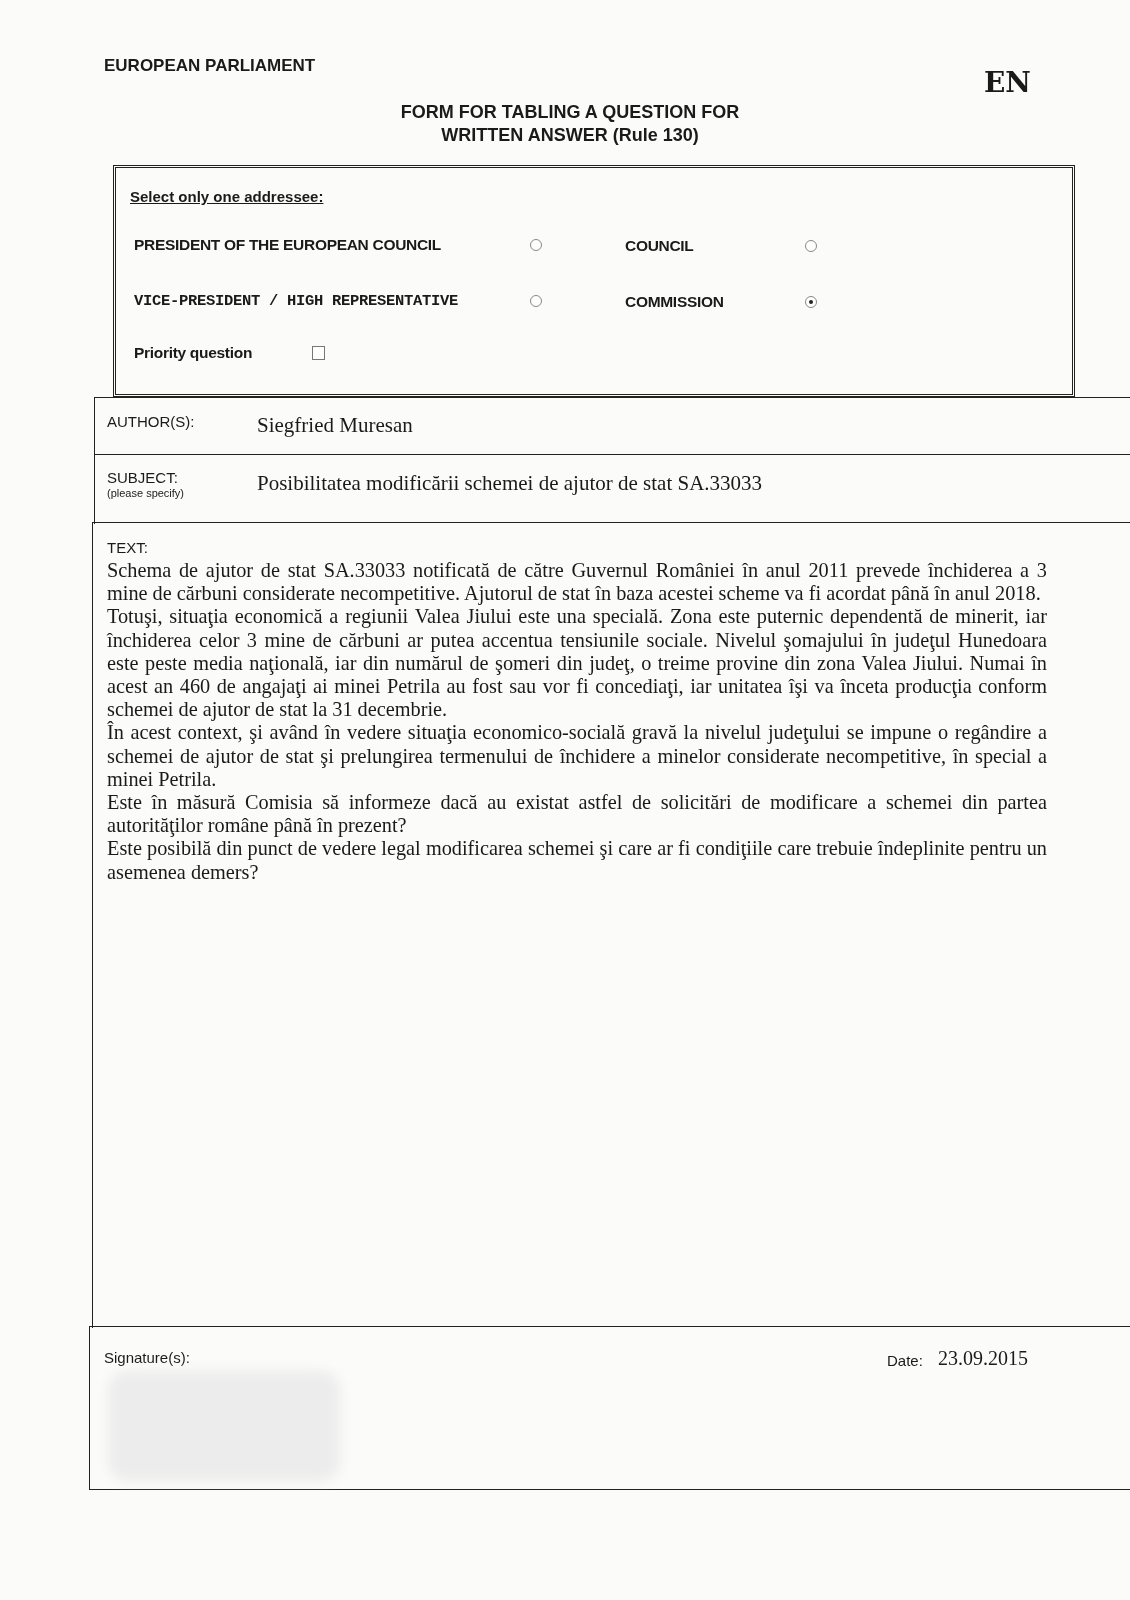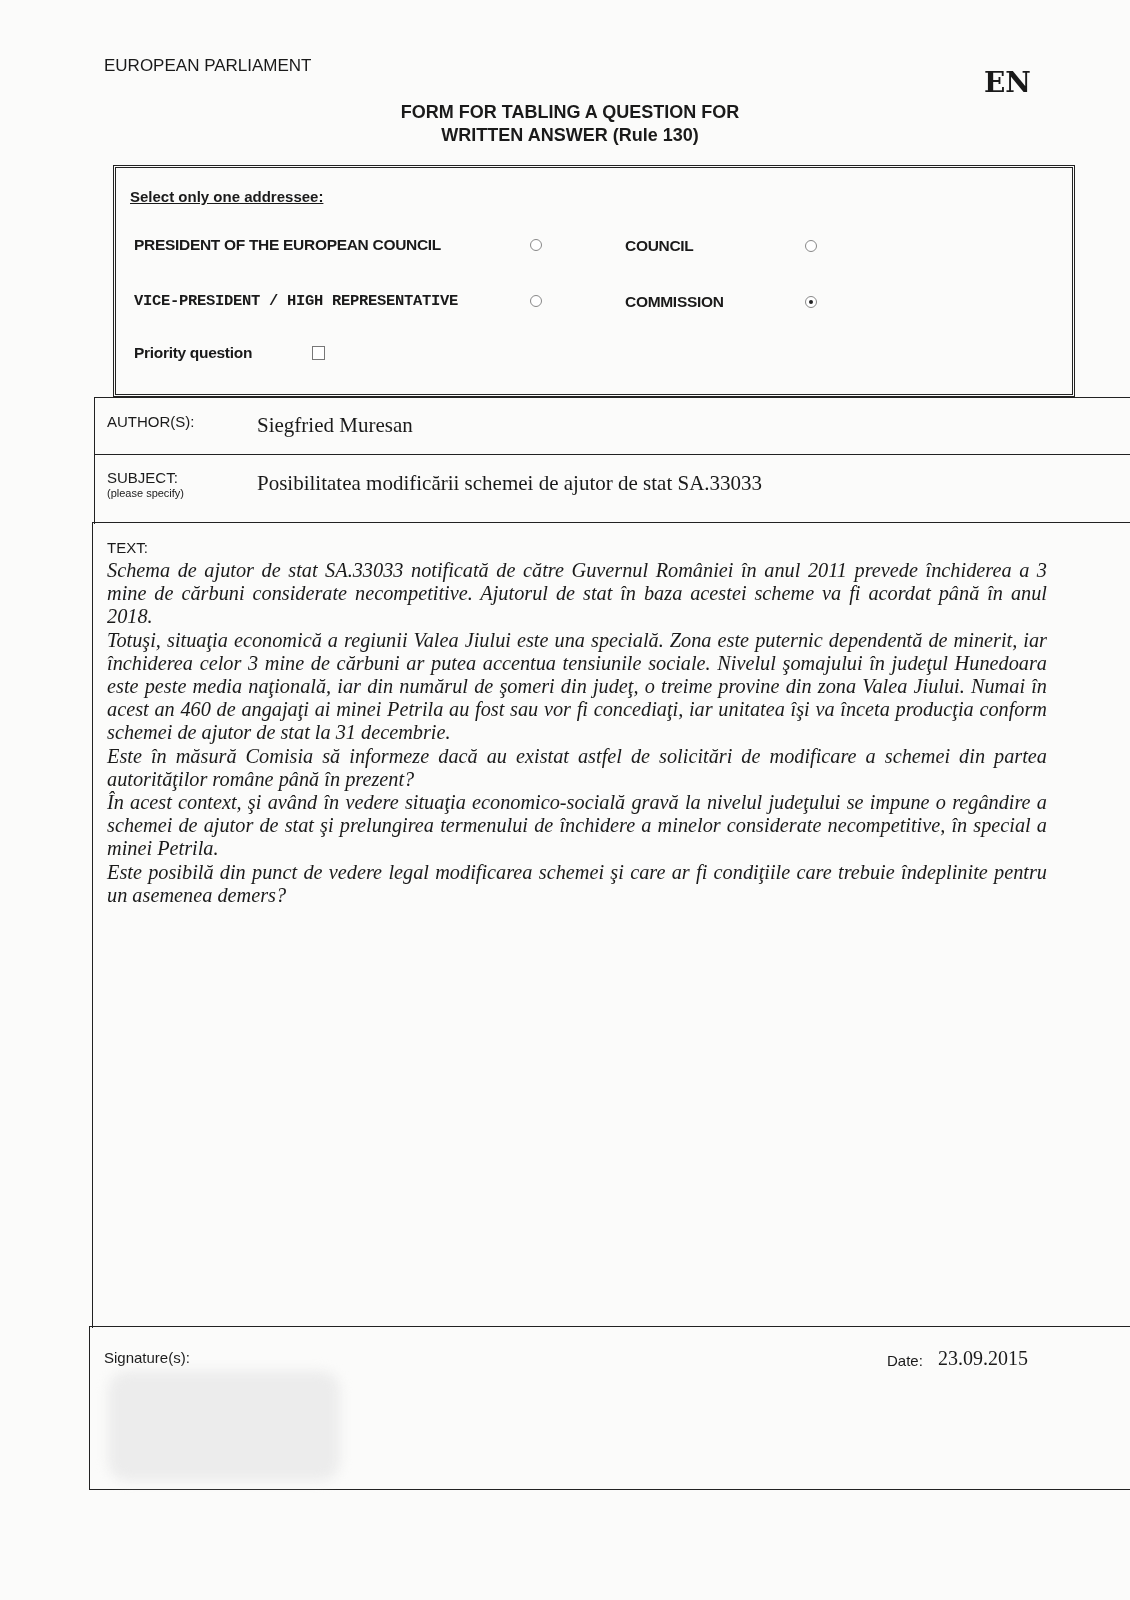--- a/index.html
+++ b/index.html
@@ -1,20 +1,20 @@
 <!DOCTYPE html>
 <html><head>
 <meta charset="utf-8">
 <style>
   html, body { margin: 0; padding: 0; }
   body {
     width: 1130px; height: 1600px; background: #fbfbfa; position: relative;
     font-family: "Liberation Sans", sans-serif; color: #1a1a1a; overflow: hidden;
   }
-  .org { position: absolute; left: 104px; top: 56px; font-size: 17px; font-weight: normal; }
+  .org { position: absolute; left: 104px; top: 56px; font-size: 17px; font-weight: bold; }
   .lang { position: absolute; left: 984px; top: 66px; font-family: "DejaVu Serif", serif; font-size: 28px; font-weight: bold; letter-spacing: 0px; text-align: right; }
   .ftitle { position: absolute; left: 330px; top: 101px; width: 480px; text-align: center; font-size: 18px; font-weight: bold; line-height: 23px; }
 
   .addr-box {
     position: absolute; left: 97px; top: 165px; width: 962px; height: 232px;
     border: 3px double #222; box-sizing: border-box; margin-left: 16px;
   }
   .addr-head { position: absolute; left: 14px; top: 20px; font-size: 15px; font-weight: bold; text-decoration: underline; }
   .opt { position: absolute; font-size: 15.5px; font-weight: bold; letter-spacing: -0.3px; }
   .radio {
@@ -29,21 +29,21 @@
   .sublbl { position: absolute; font-size: 11px; }
   .val { position: absolute; font-family: "Liberation Serif", serif; font-size: 21px; }
 
   .text-box { position: absolute; left: 92px; top: 522px; width: 1080px; height: 806px; border: 1.5px solid #222; box-sizing: border-box; border-bottom: none; }
   .text-lbl { position: absolute; left: 14px; top: 16px; font-size: 15px; }
   .body-text {
     position: absolute; left: 14px; top: 36px; width: 940px;
     font-family: "Liberation Serif", serif; font-size: 20.3px; line-height: 23.2px;
     text-align: justify;
   }
-  .body-text p { margin: 0; font-style: italic; }
+  .body-text p { margin: 0; }
 
   .sig-box { position: absolute; left: 89px; top: 1326px; width: 1087px; height: 164px; border: 1.5px solid #222; box-sizing: border-box; }
   .sig-lbl { position: absolute; left: 14px; top: 22px; font-size: 15px; }
   .sig-blur { position: absolute; left: 18px; top: 44px; width: 232px; height: 110px; background: #ececec; filter: blur(6px); border-radius: 20px; }
   .date-lbl { position: absolute; left: 797px; top: 25px; font-size: 15px; }
   .date-val { position: absolute; left: 848px; top: 20px; font-family: "Liberation Serif", serif; font-size: 20px; }
 </style>
 </head>
 <body>
 
@@ -82,22 +82,22 @@
   <div class="lbl" style="left:12px; top:14px;">SUBJECT:</div>
   <div class="sublbl" style="left:12px; top:32px;">(please specify)</div>
   <div class="val" style="left:162px; top:16px;text-align:center;">Posibilitatea modificării schemei de ajutor de stat SA.33033</div>
 </div>
 
 <div class="text-box">
   <div class="text-lbl">TEXT:</div>
   <div class="body-text">
     <p>Schema de ajutor de stat SA.33033 notificată de către Guvernul României în anul 2011 prevede închiderea a 3 mine de cărbuni considerate necompetitive. Ajutorul de stat în baza acestei scheme va fi acordat până în anul 2018.</p>
     <p>Totuşi, situaţia economică a regiunii Valea Jiului este una specială. Zona este puternic dependentă de minerit, iar închiderea celor 3 mine de cărbuni ar putea accentua tensiunile sociale. Nivelul şomajului în judeţul Hunedoara este peste media naţională, iar din numărul de şomeri din judeţ, o treime provine din zona Valea Jiului. Numai în acest an 460 de angajaţi ai minei Petrila au fost sau vor fi concediaţi, iar unitatea îşi va înceta producţia conform schemei de ajutor de stat la 31 decembrie.</p>
+    <p>În acest context, şi având în vedere situaţia economico-socială gravă la nivelul judeţului se impune o regândire a schemei de ajutor de stat şi prelungirea termenului de închidere a minelor considerate necompetitive, în special a minei Petrila.</p>
     <p>Este în măsură Comisia să informeze dacă au existat astfel de solicitări de modificare a schemei din partea autorităţilor române până în prezent?</p>
-    <p>În acest context, şi având în vedere situaţia economico-socială gravă la nivelul judeţului se impune o regândire a schemei de ajutor de stat şi prelungirea termenului de închidere a minelor considerate necompetitive, în special a minei Petrila.</p>
     <p>Este posibilă din punct de vedere legal modificarea schemei şi care ar fi condiţiile care trebuie îndeplinite pentru un asemenea demers?</p>
   </div>
 </div>
 
 <div class="sig-box">
   <div class="sig-lbl">Signature(s):</div>
   <div class="sig-blur"></div>
   <div class="date-lbl">Date:</div>
   <div class="date-val">23.09.2015</div>
 </div>

